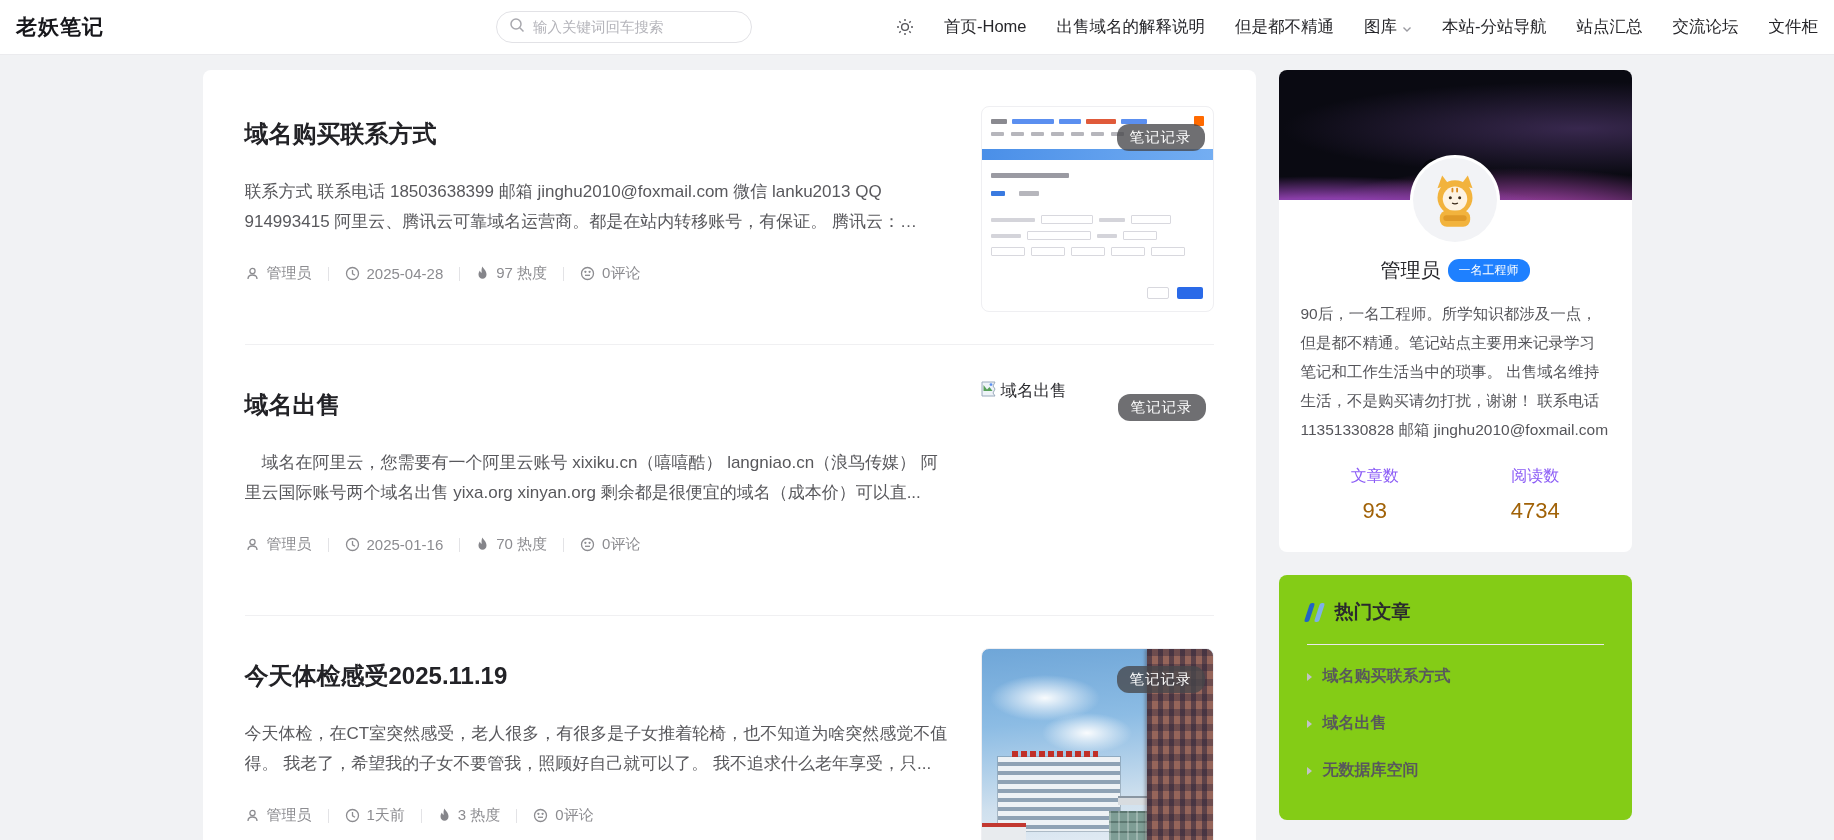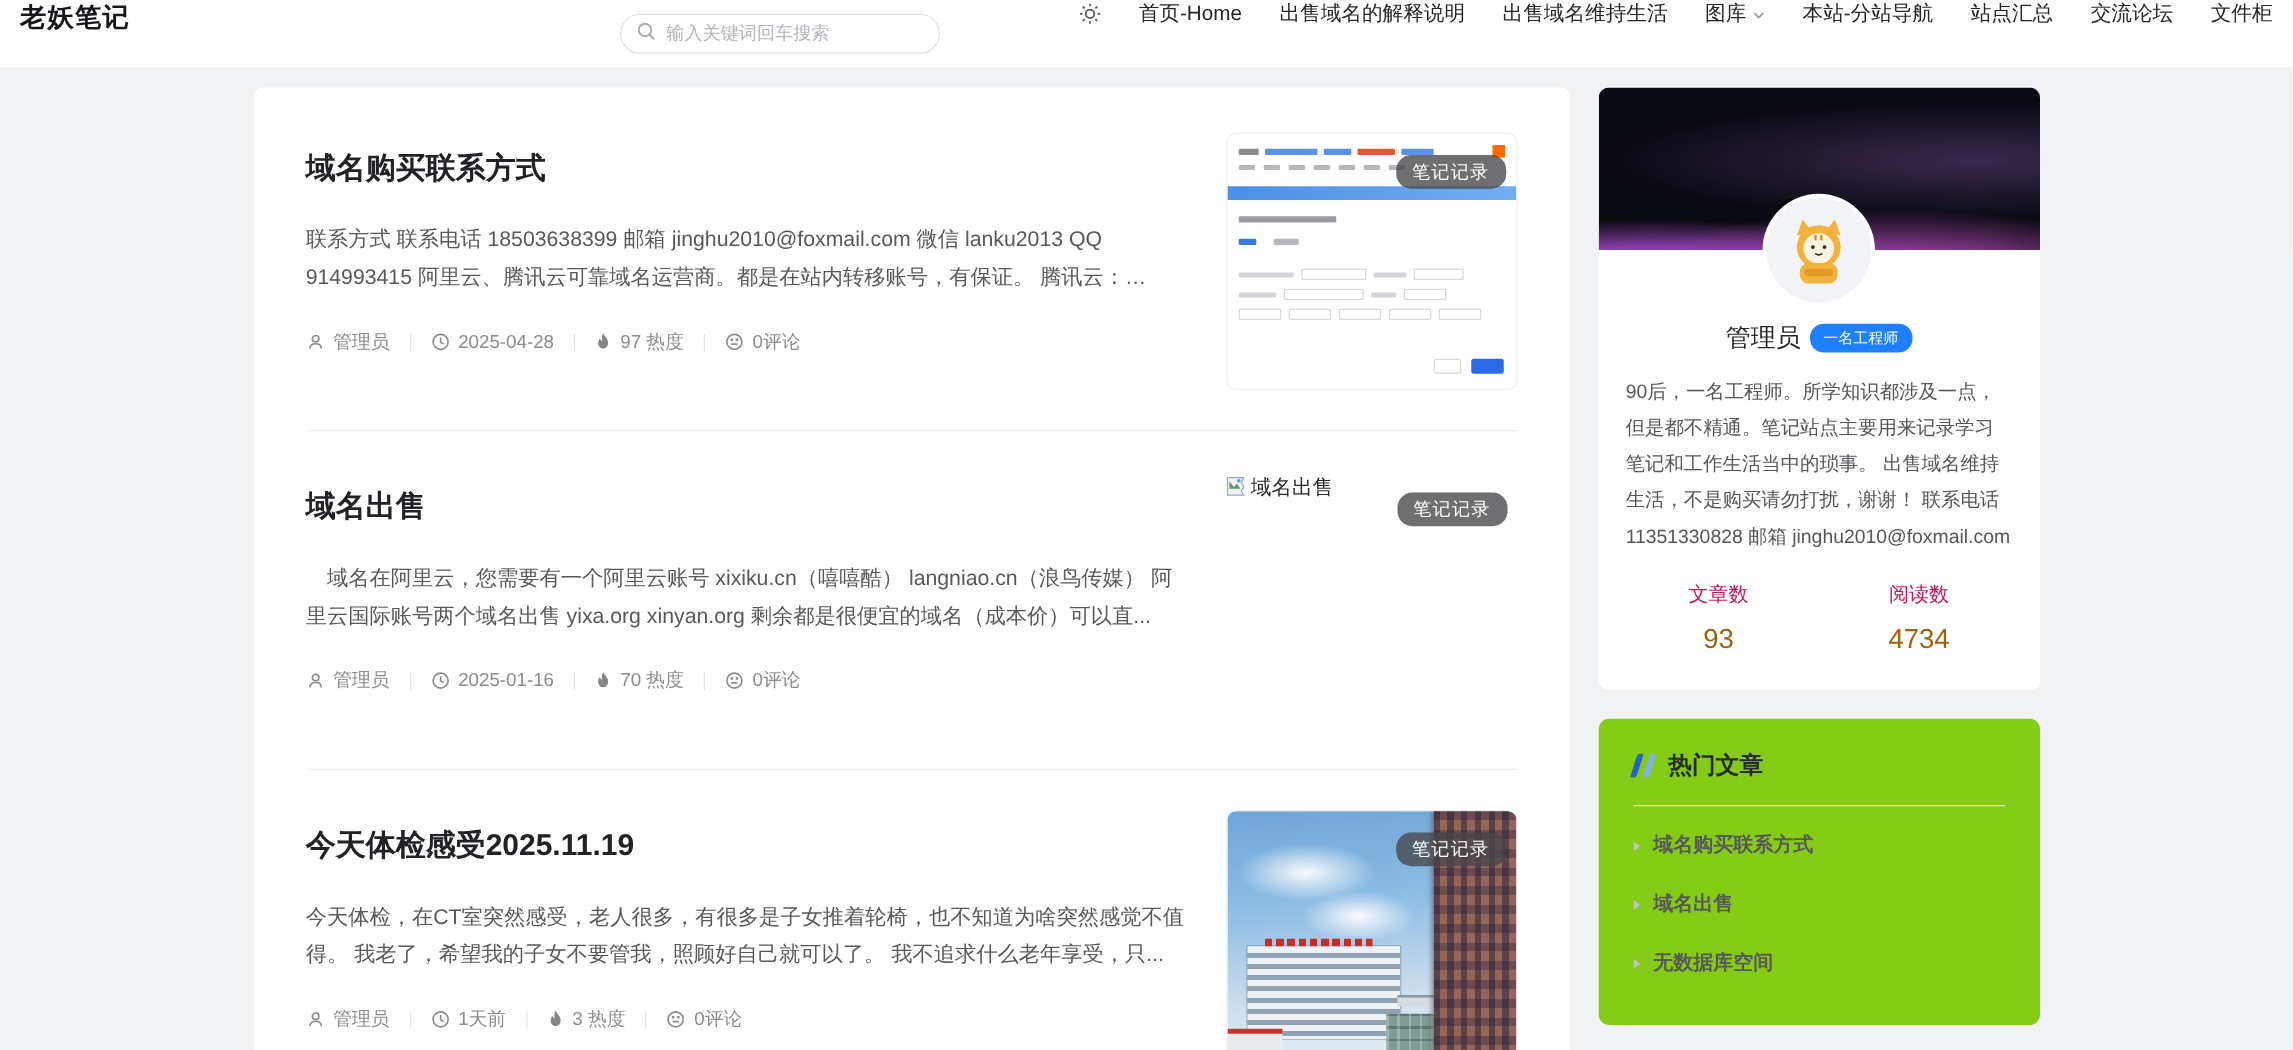--- a/index.html
+++ b/index.html
@@ -6,21 +6,21 @@
   html,body { width:1834px; height:840px; overflow:hidden; }
   body {
     background:#f1f2f4;
     font-family:"Liberation Sans","DejaVu Sans",sans-serif;
     color:#26262a;
   }
   
   .header {
     position:relative; height:55px; background:#fff;
     border-bottom:1px solid #ebebee;
-    display:flex; align-items:flex-start; padding:0 16px;gap:20px;
+    display:flex; align-items:center; padding:0 16px;gap:20px;
   }
   .logo { font-size:21px; font-weight:700; color:#17171b; letter-spacing:1px; cursor:pointer; }
   .search-box {
     position:absolute; left:496px; top:11px; width:256px; height:32px;
     border:1px solid #e2e2e6; border-radius:16px;
     display:flex; align-items:center; padding:0 12px; gap:8px; background:#fff;
   }
   .search-box svg { flex-shrink:0; }
   .search-box input {
     border:none; outline:none; width:100%; font-size:14.5px; background:transparent;
@@ -113,21 +113,21 @@
   .avatar {
     width:84px; height:84px; border-radius:50%; background:#f2f3f6;
     box-shadow:0 0 0 3px #fff; display:flex; align-items:center; justify-content:center; overflow:hidden;
   }
   .profile-name-row { display:flex; justify-content:center; align-items:center; gap:7px; margin-top:15px; }
   .profile-name { font-size:20px; color:#26262a; }
   .role-badge { background:#1e80ff; color:#fff; font-size:12px; padding:3px 11px; border-radius:11px; white-space:nowrap; }
   .bio { margin:15px 22px 0; font-size:15.5px; color:#55555a; line-height:29px; }
   .stats { display:flex; margin-top:22px; padding:0 16px 26px; text-align:center; }
   .stat { flex:1; }
-  .stat-label { font-size:16px; color:#be185d; }
+  .stat-label { font-size:16px; color:#8b5cf6; }
   .stat-value { font-size:22px; color:#a16207; margin-top:11px; }
   .hot-card { background:#84cc16; border-radius:8px; margin-top:23px; padding:24px 28px 26px;font-weight:bold; }
   .hot-head { display:flex; align-items:center; gap:13px; }
   .hot-title { font-size:19px; color:#2a2a2e; }
   .slashes { display:flex; gap:5px; }
   .slashes i { display:block; width:5px; height:19px; border-radius:2px; transform:skewX(-18deg); }
   .slash-dark { background:#2263c4; }
   .slash-light { background:#7fb0e8; }
   .hot-divider { height:1px; background:#e9e9ec; margin:19px 0 8px; }
   .hot-item { display:flex; align-items:center; gap:11px; padding:13px 0; font-size:16px; color:#58585c; cursor:pointer; }
@@ -163,21 +163,21 @@
           <line x1="13.3" y1="4.7" x2="14.7" y2="3.3"></line>
       </svg>
     </span>
     <span class="nav-item">
         <span>首页-Home</span>
       </span>
     <span class="nav-item">
         <span>出售域名的解释说明</span>
       </span>
     <span class="nav-item">
-        <span>出售域名维持生活</span>
+        <span>但是都不精通</span>
       </span>
     <span class="nav-item">
       <span>图库</span>
       <span>
         <svg width="10" height="7" viewBox="0 0 10 7" fill="none" stroke="#9a9aa0" stroke-width="1.4">
           <polyline points="1.5,1.5 5,5 8.5,1.5"></polyline>
         </svg>
       </span>
     </span>
     <span class="nav-item">

